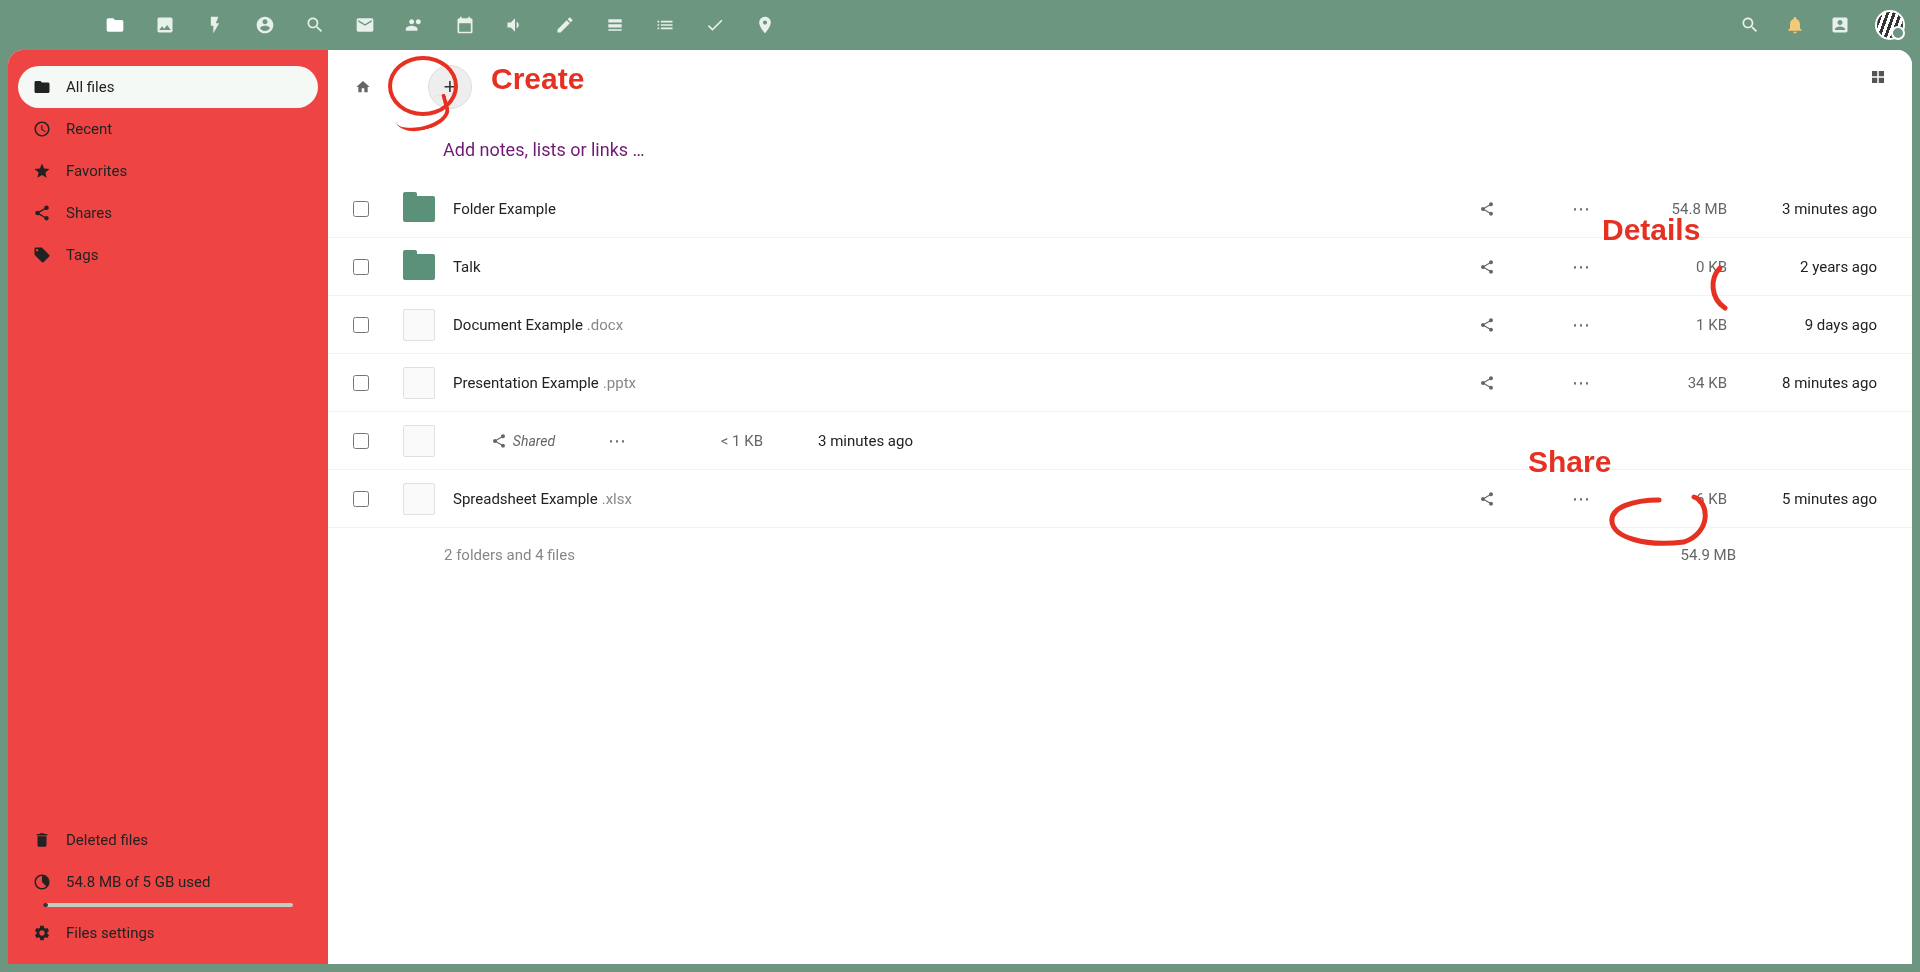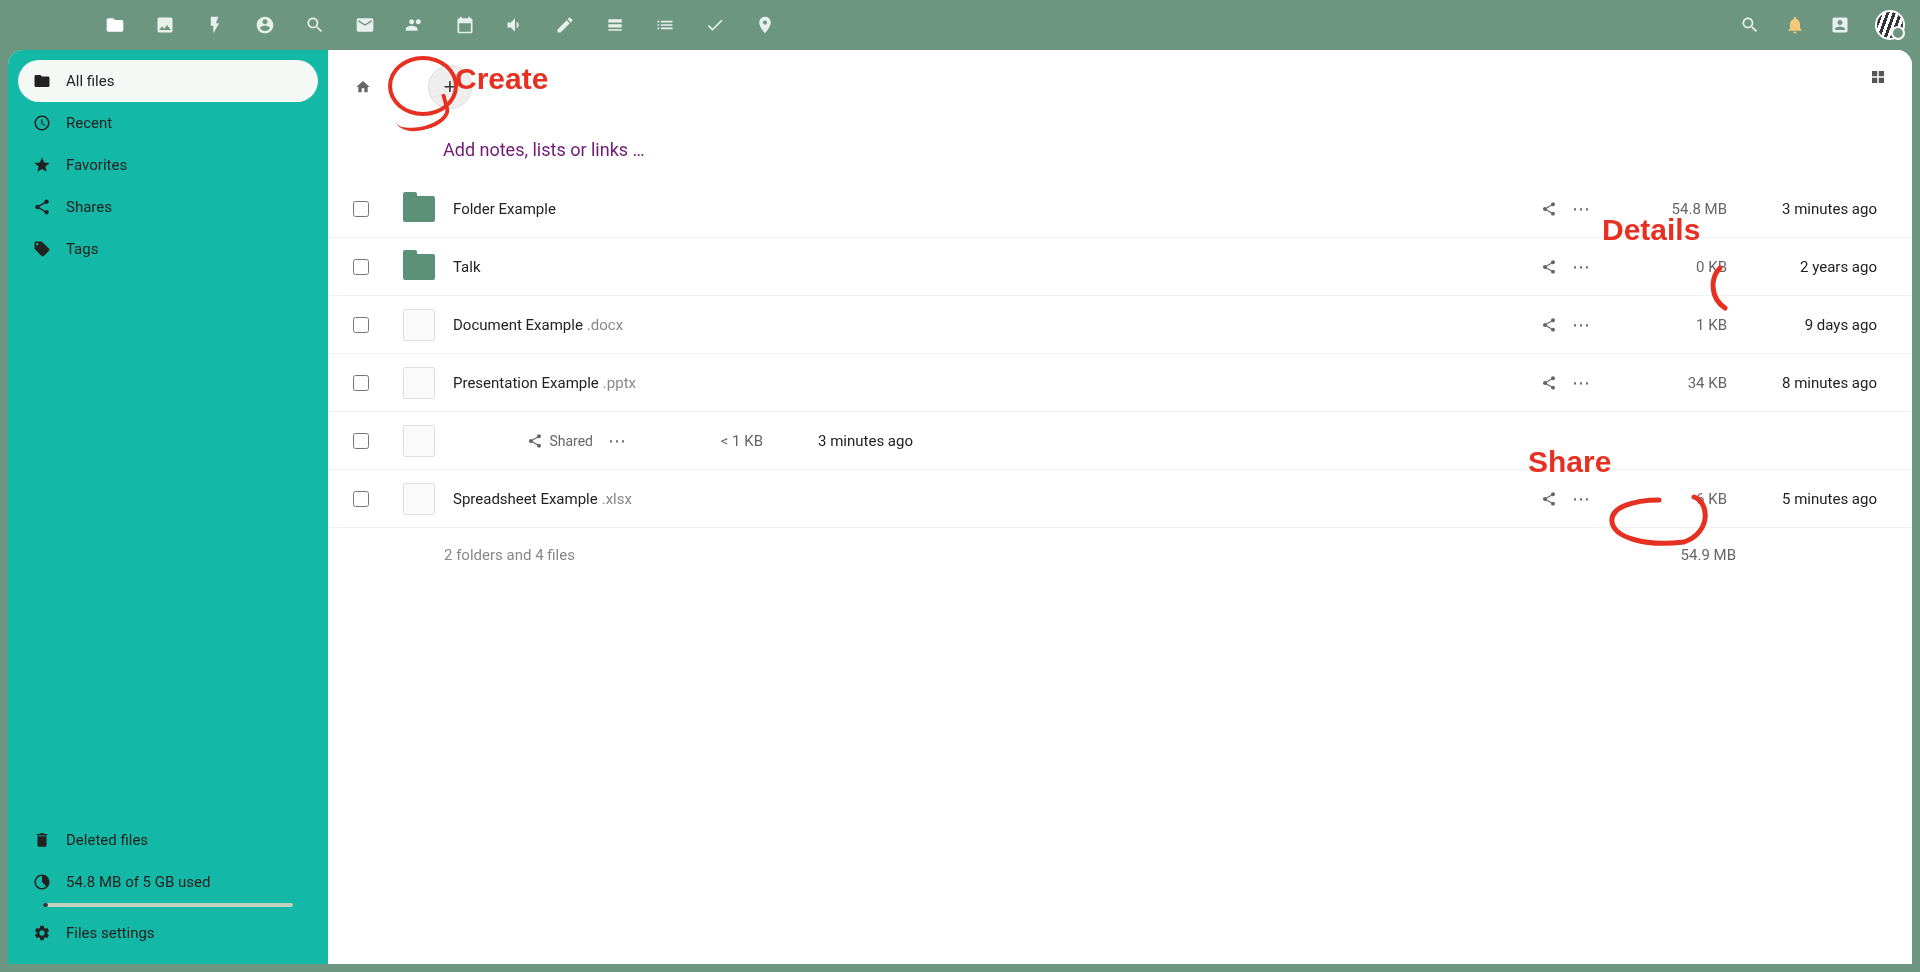--- a/index.html
+++ b/index.html
@@ -7,21 +7,21 @@
 .topbar { height: 50px; background: #6d9680; display: flex; align-items: center; padding: 0 15px; gap: 30px; position: relative; }
 .topbar-left { display: flex; align-items: center; gap: 30px; }
 .topbar-right { position: absolute; right: 15px; display: flex; align-items: center; gap: 25px; }
 .topbar-logo { width: 60px; height: 20px; color: #cce0d6; font-size: 10px; display: flex; align-items: center; }
 .topbar-icon { width: 20px; height: 20px; color: #e8f0eb; cursor: pointer; display: flex; align-items: center; justify-content: center; }
 .topbar-icon svg { width: 20px; height: 20px; fill: #e8f0eb; }
 .topbar-icon.active svg { fill: #fff; }
 .avatar { width: 30px; height: 30px; border-radius: 50%; background: repeating-linear-gradient(110deg,#fff,#fff 3px,#333 3px,#333 6px); position: relative; border: 2px solid #fff; }
 .avatar::after { content:''; position:absolute; bottom:-2px; right:-2px; width:10px; height:10px; border-radius:50%; background:#6d9680; border:2px solid #fff; }
 .app-body { display: flex; background: #fff; border-radius: 15px 15px 0 0; margin: 0 8px; height: calc(100% - 58px); overflow: hidden; }
-.sidebar { width: 320px; background: #14b8a6; display: flex; flex-direction: column; padding-top: 10px; }
+.sidebar { width: 320px; background: #ef4444; display: flex; flex-direction: column; padding-top: 16px; }
 .sidebar-nav { flex: 1; padding: 0 10px; }
 .sidebar-item { display: flex; align-items: center; gap: 15px; padding: 12px 15px; border-radius: 25px; cursor: pointer; color: #222; font-size: 15px; }
 .sidebar-item.active { background: #f5f9f5; }
 .sidebar-item svg { width: 18px; height: 18px; fill: #222; flex-shrink: 0; }
 .sidebar-footer { padding: 10px; }
 .sidebar-footer .sidebar-item { font-size: 15px; color: #222; }
 .storage-bar { height: 4px; background: #c0d0c0; margin: 0 25px 5px; border-radius: 2px; position: relative; }
 .storage-bar::before { content:''; position:absolute; left:0; top:0; height:100%; width:2%; background:#333; border-radius:2px; }
 .main { flex: 1; background: #fff; overflow-y: auto; }
 .toolbar { display: flex; align-items: center; padding: 15px 25px 5px; gap: 15px; position: relative; }
@@ -32,21 +32,21 @@
 .view-toggle svg { width:18px; height:18px; fill:#555; }
 .notes-placeholder { padding: 25px 0 20px 115px; color: #701a75; font-size: 18px; }
 .file-table { width: 100%; }
 .file-header { display: flex; align-items: center; padding: 12px 25px; border-bottom: 1px solid #eee; color: #666; font-size: 15px; }
 .file-row { display: flex; align-items: center; padding: 10px 25px; border-bottom: 1px solid #f2f2f2; font-size: 15px; color: #222; min-height: 58px; }
 .col-check { width: 50px; display:flex; align-items:center; }
 .col-check input { width:16px; height:16px; cursor:pointer; accent-color:#666; }
 .col-icon { width: 50px; display:flex; align-items:center; }
 .col-name { flex: 1; display:flex; align-items:center; gap: 4px; }
 .col-name .sort-arrow { font-size:11px; color:#999; margin-left:5px; }
-.col-share { width: 140px; display:flex; align-items:center; justify-content:flex-end; gap:6px; color:#666; cursor:pointer; font-size:14px; }
+.col-share { width: 140px; display:flex; align-items:center; justify-content:center; gap:6px; color:#666; cursor:pointer; font-size:14px;font-style:italic; }
 .col-share svg { width:16px; height:16px; fill:#666; }
 .col-more { width: 50px; display:flex; align-items:center; justify-content:center; cursor:pointer; color:#666; font-size:18px; letter-spacing:2px; }
 .col-size { width: 120px; text-align: right; color:#666; }
 .col-modified { width: 160px; text-align: right; color:#222; padding-right:10px; }
 .file-header .col-modified, .file-header .col-size { color:#666; }
 .folder-icon { width:32px; height:26px; background:#5a9178; border-radius:2px; position:relative; }
 .folder-icon::before { content:''; position:absolute; top:-4px; left:0; width:14px; height:6px; background:#5a9178; border-radius:2px 2px 0 0; }
 .file-thumb { width:32px; height:32px; background:#fafafa; border:1px solid #e0e0e0; border-radius:2px; }
 .ext { color:#888; }
 .summary-row { display:flex; padding: 18px 16px; color:#888; font-size:15px; }
@@ -351,21 +351,21 @@
           <div class="col-more"></div>
         <div class="col-size">54.9 MB</div>
         <div class="col-modified"></div>
       </div>
     </div>
   </div>
 </div>
 
 <div class="annot-circle" style="left:388px; top:56px; width:70px; height:60px;"></div>
 <div class="annot-swoosh" style="left:395px; top:100px; width:55px; height:30px; transform:rotate(-15deg);"></div>
-<div class="annot" style="left:455px; top:62px;">Create</div>
+<div class="annot" style="left:491px; top:62px;">Create</div>
 
 <div class="annot" style="left:1602px; top:213px;">Details</div>
 <svg class="annot" style="left:1705px; top:263px; width:50px; height:50px;" viewBox="0 0 50 50">
     <path d="M15 5 C5 15, 5 35, 20 45" stroke="#e53022" stroke-width="5" fill="none" stroke-linecap="round"></path>
   </svg>
 
 <div class="annot" style="left:1528px; top:445px;">Share</div>
 <svg class="annot" style="left:1604px; top:492px; width:110px; height:55px;" viewBox="0 0 110 55">
     <path d="M90 5 C105 10, 108 40, 80 50 C40 55, 10 45, 8 30 C6 15, 30 8, 55 8" stroke="#e53022" stroke-width="5" fill="none" stroke-linecap="round"></path>
   </svg>

